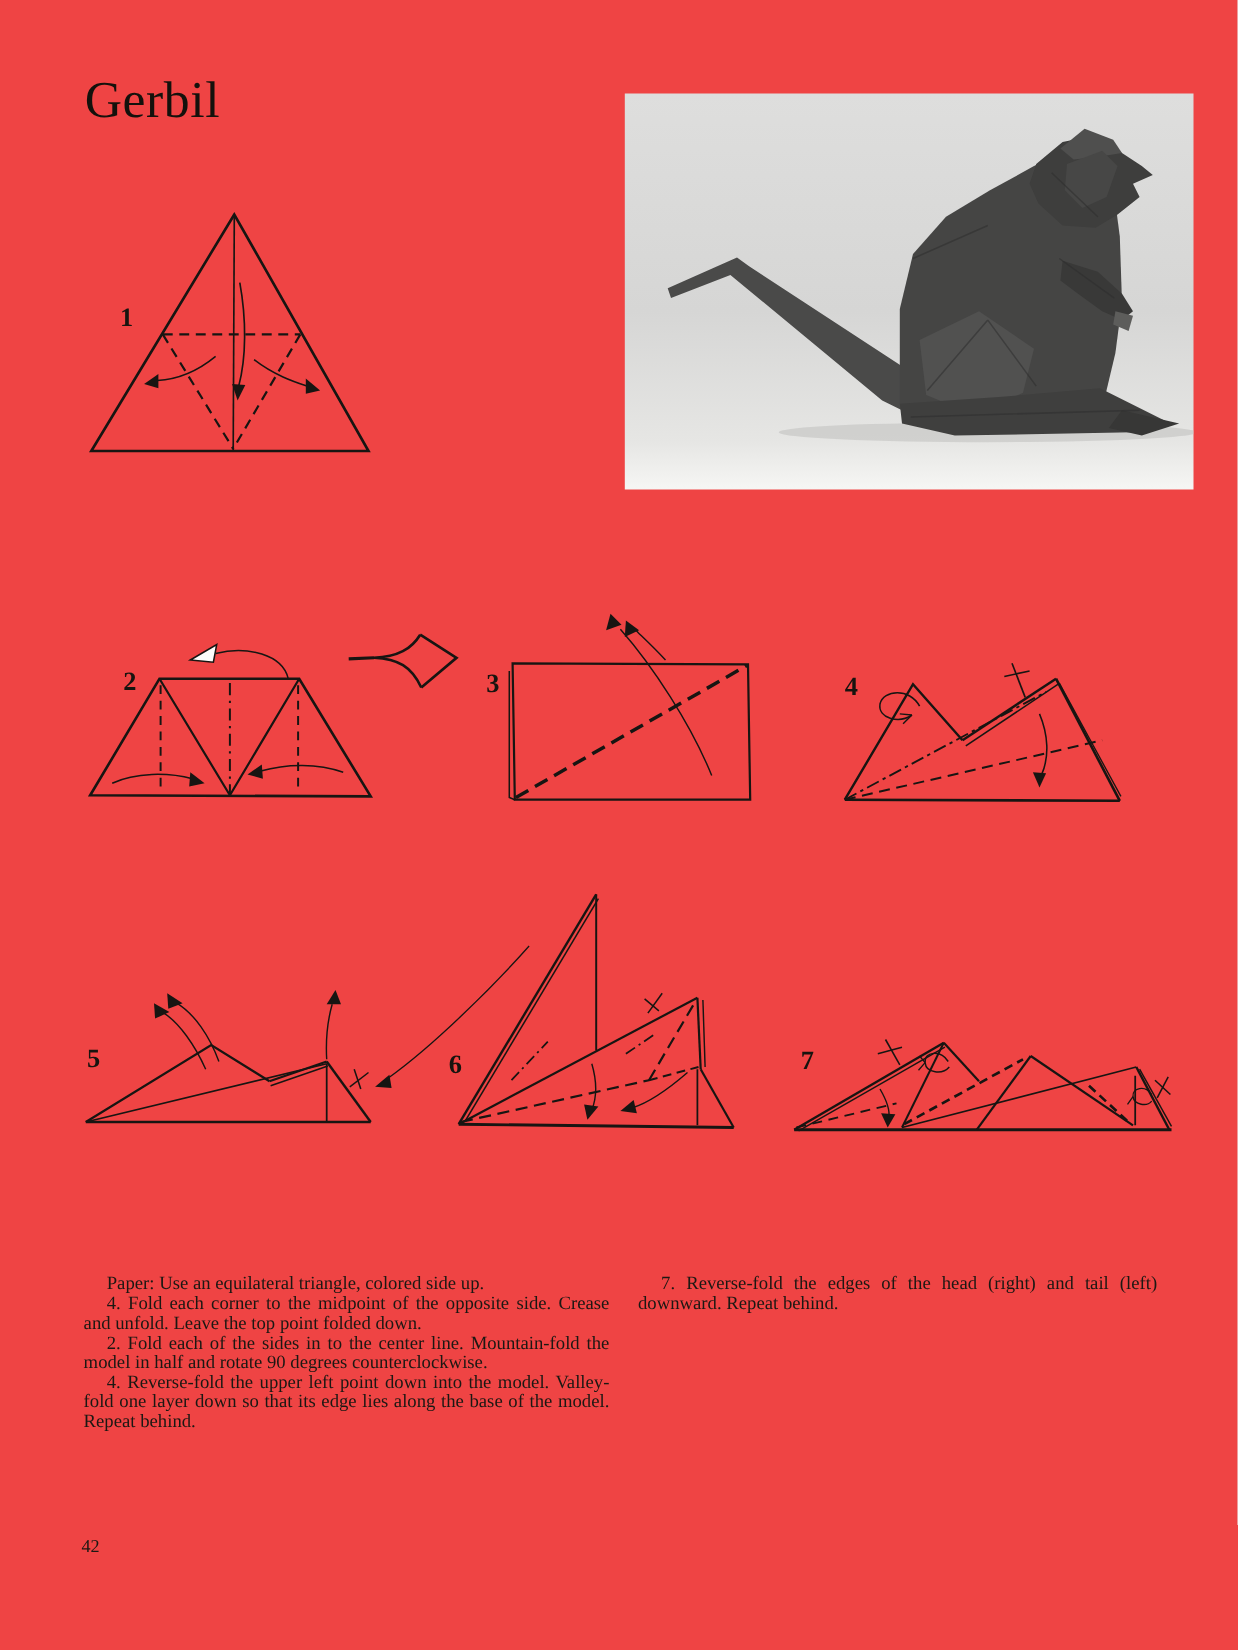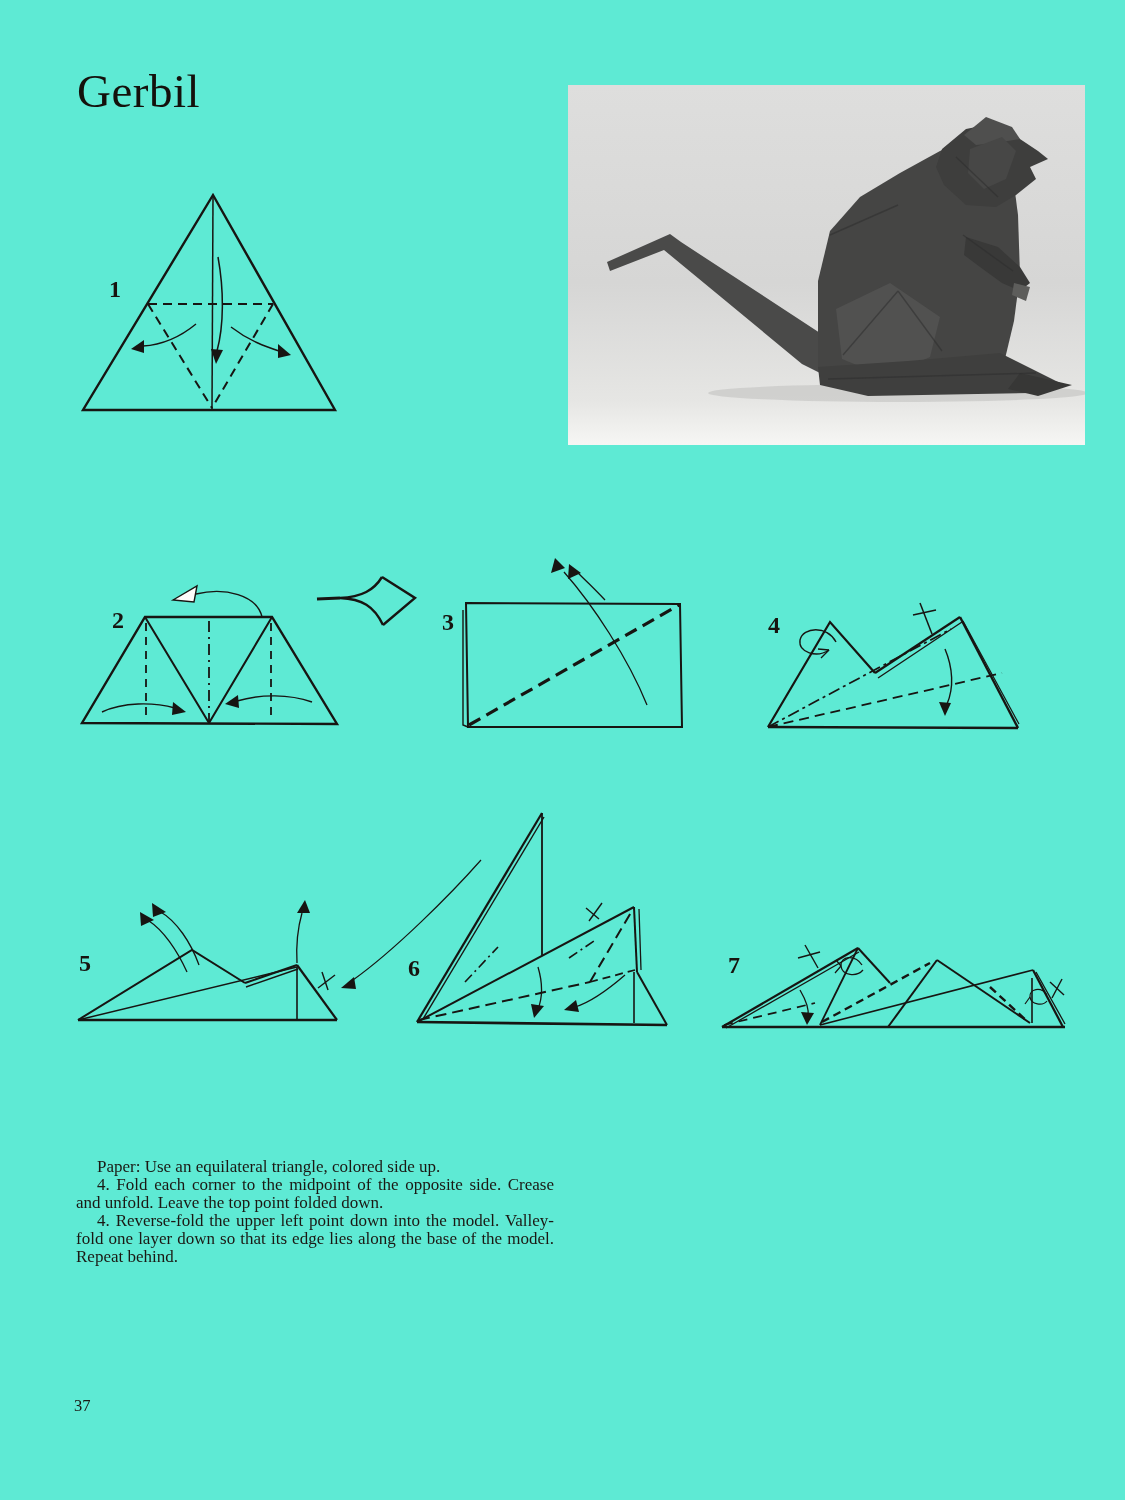--- a/index.html
+++ b/index.html
@@ -1,18 +1,18 @@
 <!DOCTYPE html>
 <html><head>
 <meta charset="utf-8">
 <style>
   html,body{margin:0;padding:0;background:#e9e9e9;}
   .page{
     position:relative;width:1125px;height:1500px;margin:0 auto;
-    background:#5eead4;color:#17140f;
+    background:#ef4444;color:#17140f;
     font-family:"Liberation Serif","DejaVu Serif",serif;
     overflow:hidden;
   }
   .title{
     position:absolute;left:77px;top:64px;margin:0;
     font-size:47px;font-weight:400;letter-spacing:.5px;color:#14110c;
   }
   .photo{
     position:absolute;left:568px;top:85px;width:517px;height:360px;
     background:
@@ -244,21 +244,23 @@
     </g>
     <g>
       <path d="M332,60 C326,51 314,54 315,62 C316,70 328,71 332,66" stroke-width="1.2"></path>
       <path d="M315,62 L310,69" stroke-width="1.2"></path>
     </g>
   </svg>
 
   <div class="col" style="left:76px;top:1158px;width:478px">
     <p>Paper: Use an equilateral triangle, colored side up.</p>
     <p>4. Fold each corner to the midpoint of the opposite side. Crease and unfold. Leave the top point folded down.</p>
+    <p>2. Fold each of the sides in to the center line. Mountain-fold the model in half and rotate 90 degrees counterclockwise.</p>
     <p>4. Reverse-fold the upper left point down into the model. Valley-fold one layer down so that its edge lies along the base of the model. Repeat behind.</p>
   </div>
 
   <div class="col" style="left:580px;top:1158px;width:472px">
+    <p>7. Reverse-fold the edges of the head (right) and tail (left) downward. Repeat behind.</p>
   </div>
 
-  <div class="pageno">37</div>
+  <div class="pageno">42</div>
 
 </div>
 
 </body></html>

